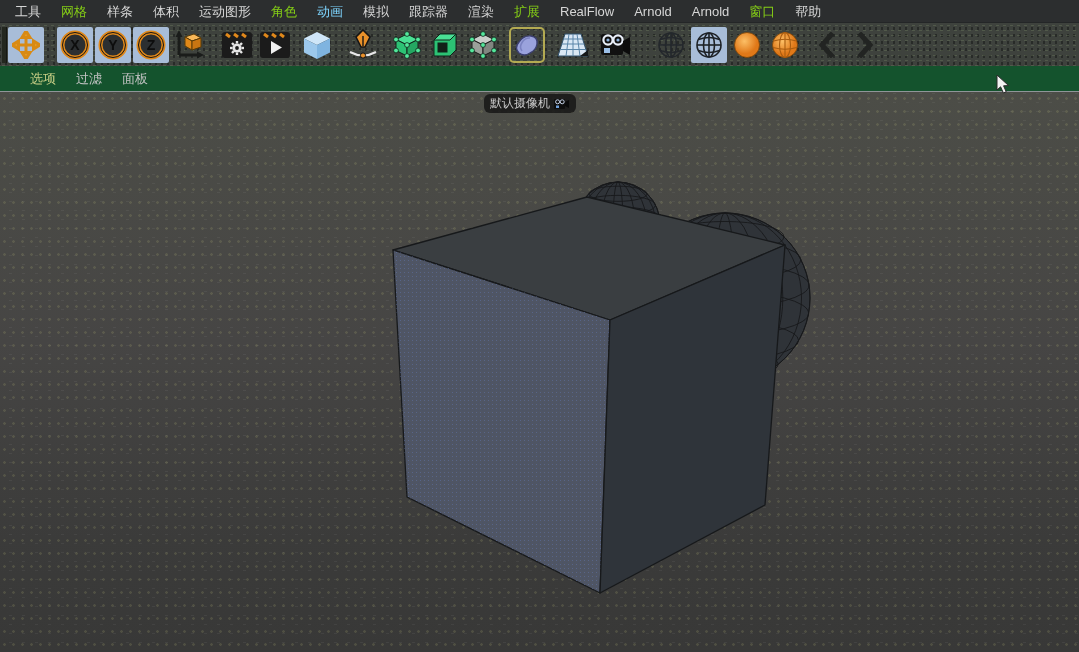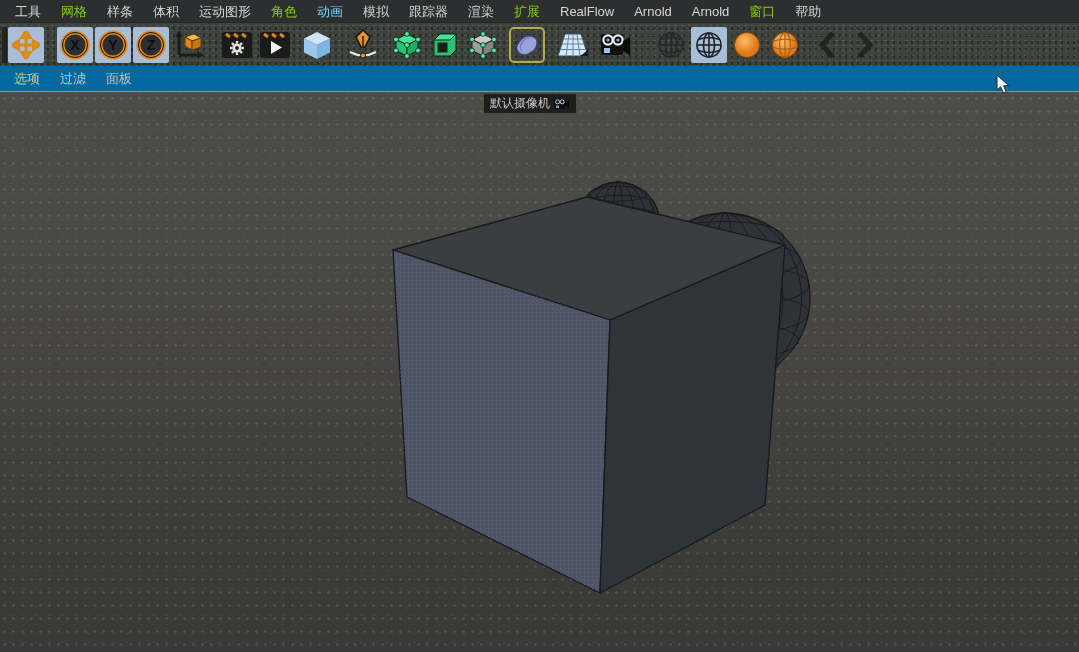--- a/index.html
+++ b/index.html
@@ -23,35 +23,35 @@
   .sliver { width:5px; height:36px; background:#23271f; border-right:1px solid #151713; }
   .tb { width:36px; height:36px; display:flex; align-items:center; justify-content:center;
         border-radius:2px; flex:0 0 auto; cursor:pointer; }
   .tb.sel { background:#a8bdd8; }
   .tb.outline { box-shadow: inset 0 0 0 2px #b3aa52; border-radius:5px; }
   .g { display:flex; gap:2px; }
   .sp1{width:13px}.sp2{width:12px}.sp3{width:6px}.sp4{width:10px}.sp5{width:8px}
   .sp6{width:10px}.sp8{width:20px}.sp9{width:6px}
 
   
-  .menubar2 { height:26px; background:#0369a1; display:flex; align-items:center;
-              padding-left:4px; border-bottom:1px solid #8f9598; }
+  .menubar2 { height:26px; background:#14532d; display:flex; align-items:center;
+              padding-left:20px; border-bottom:1px solid #8f9598; }
   .mi2 { font-size:13px; color:#c4c4c4; padding:0 10px; line-height:25px; cursor:default; }
   .mi2.hl { color:#c9cf86; }
 
   
   .viewport { position:relative; width:1079px; height:559px;
     background:
       radial-gradient(rgba(195,195,125,.16) 1px, transparent 1.3px) 0 0/9px 13px,
       radial-gradient(rgba(255,255,255,.05) 1px, transparent 1.2px) 4px 6px/13px 9px,
       linear-gradient(#4c4d47, #464544 45%, #3b3b3a 80%, #383837); }
   .scene { position:absolute; left:0; top:0; width:1079px; height:559px; display:block; }
 
   .camlabel { position:absolute; left:484px; top:2px; height:19px; display:flex; align-items:center;
-              gap:4px; background:rgba(24,24,24,.88); padding:0 6px; border-radius:0; }
+              gap:4px; background:rgba(24,24,24,.88); padding:0 6px; border-radius:6px; }
   .camlabel span { font-size:12px; color:#c9c9c9; white-space:nowrap; }
 
   .cursor { position:absolute; left:996px; top:75px; width:16px; height:20px; pointer-events:none; }
 
   svg { display:block; }
   text.axisletter { font-family:"Liberation Sans",sans-serif; font-size:14px; font-weight:bold; }
 </style>
 </head>
 <body>
 

